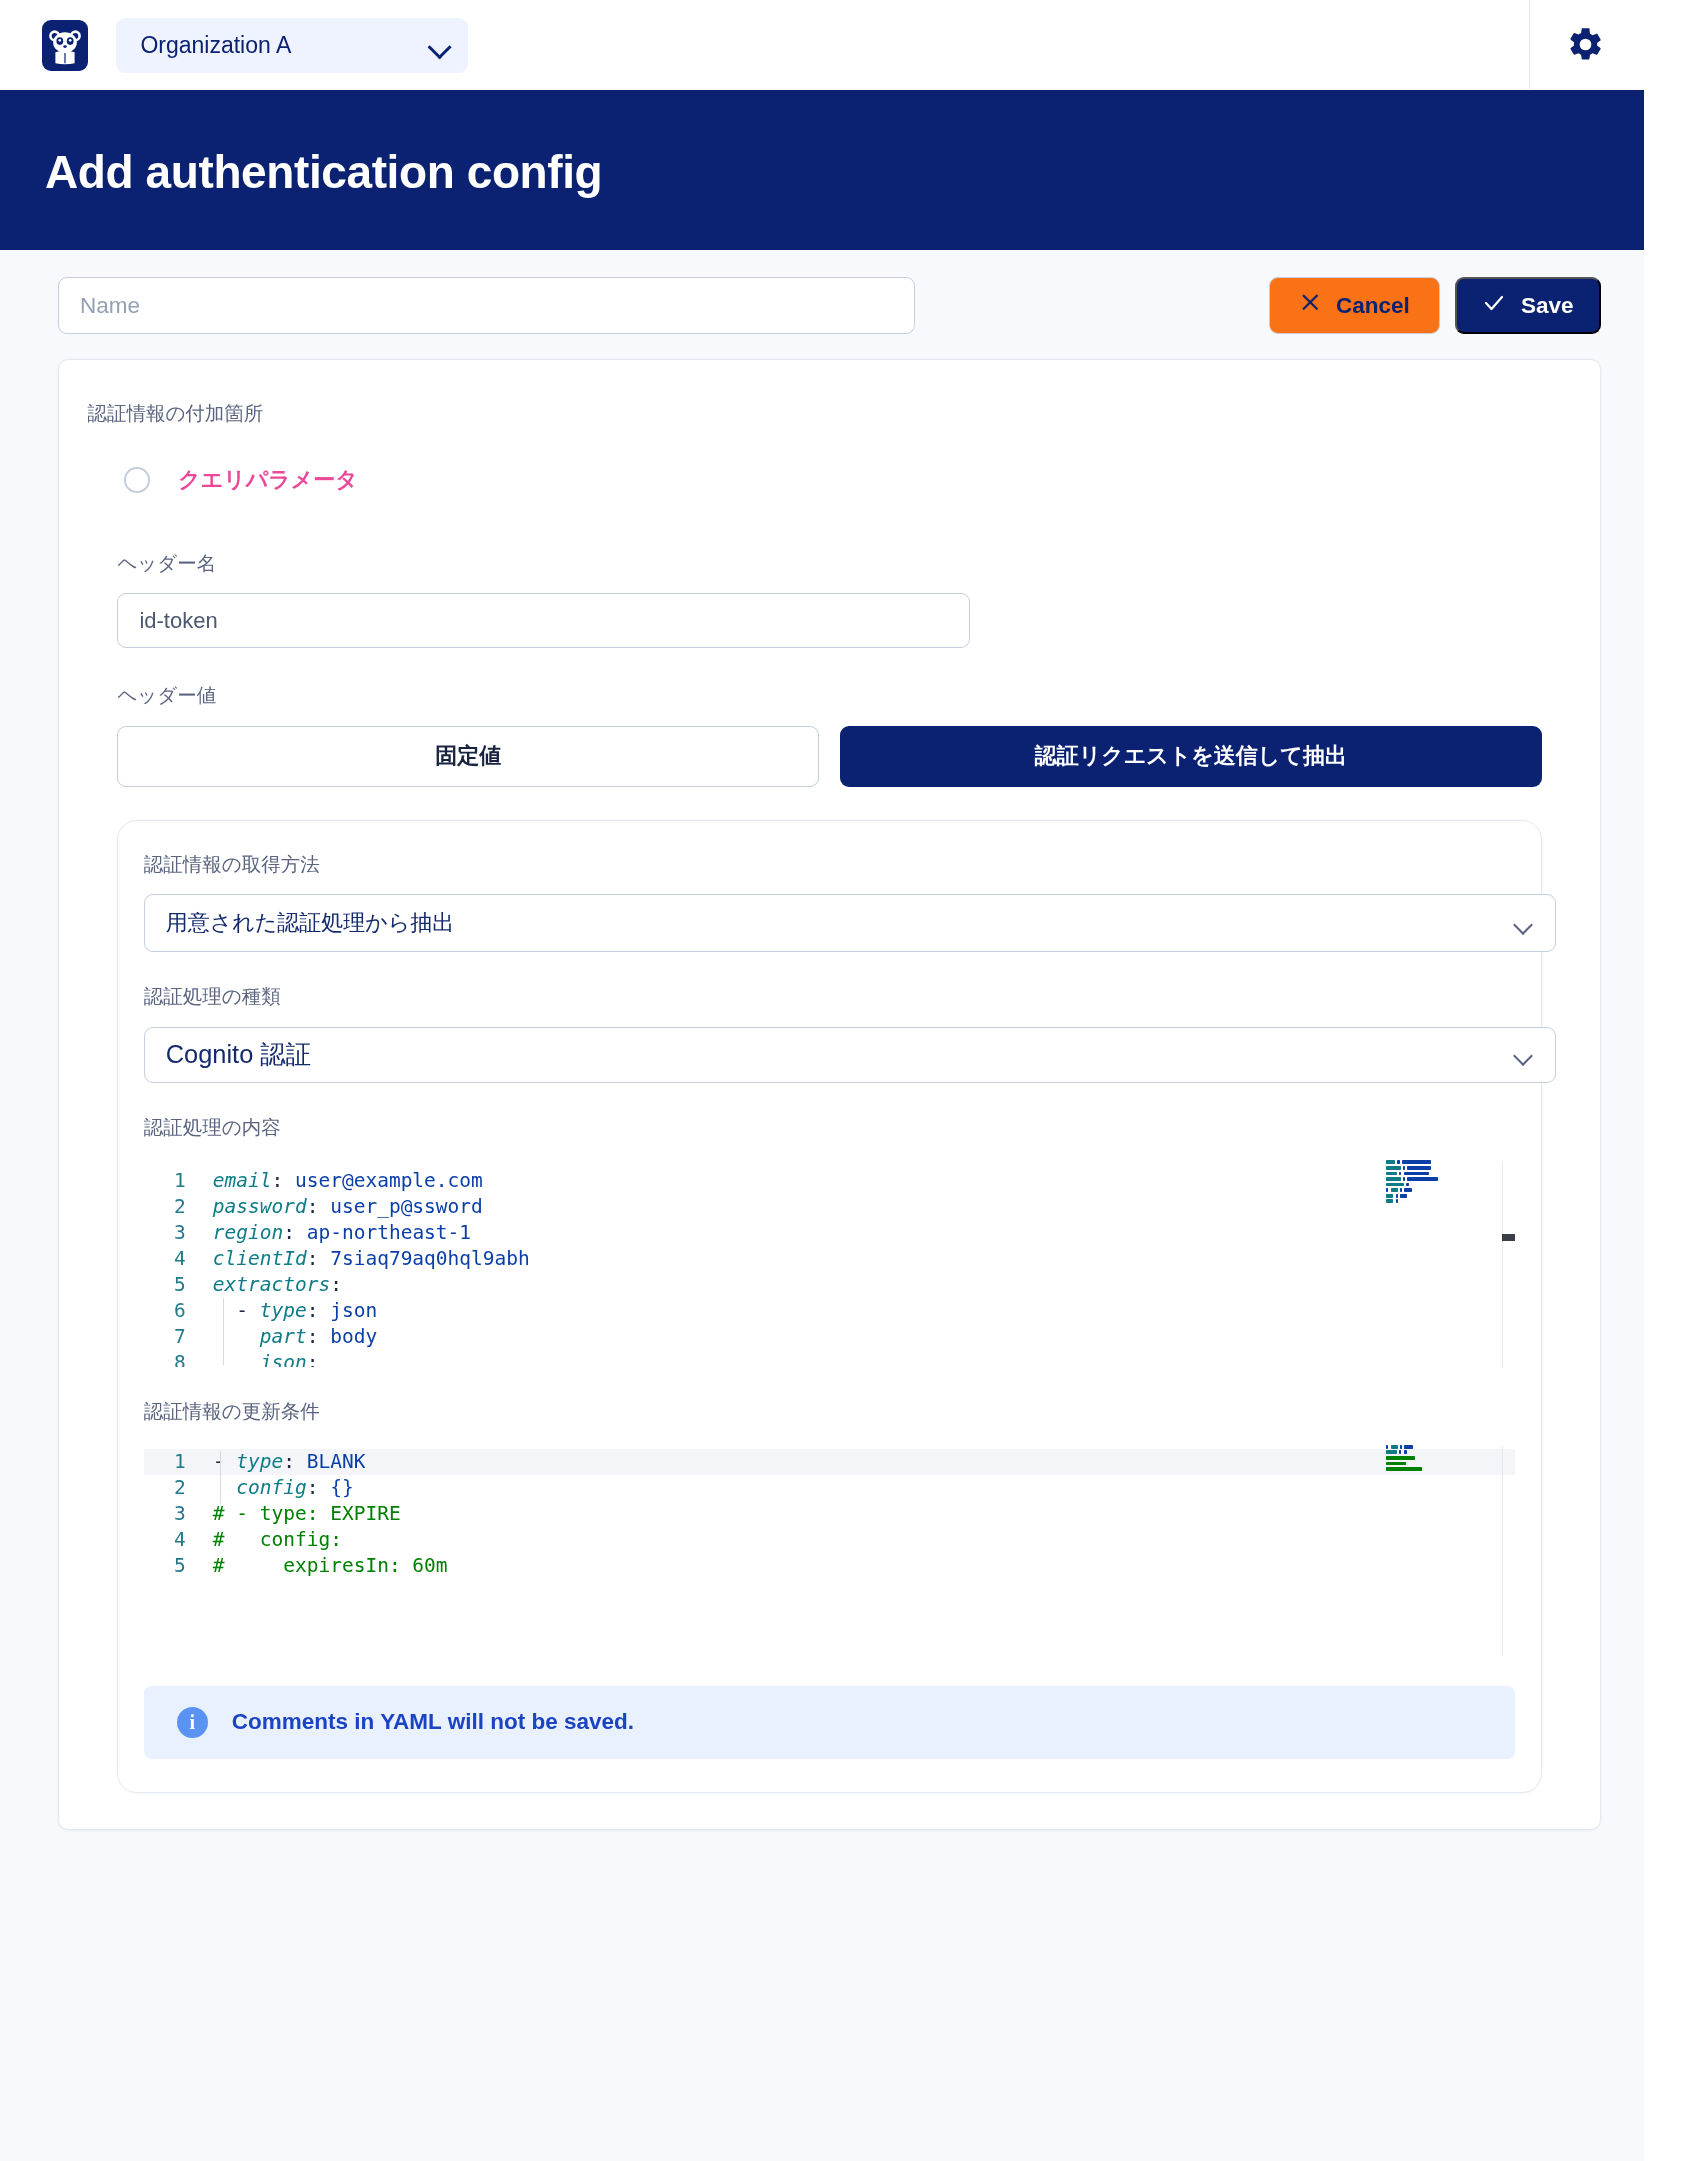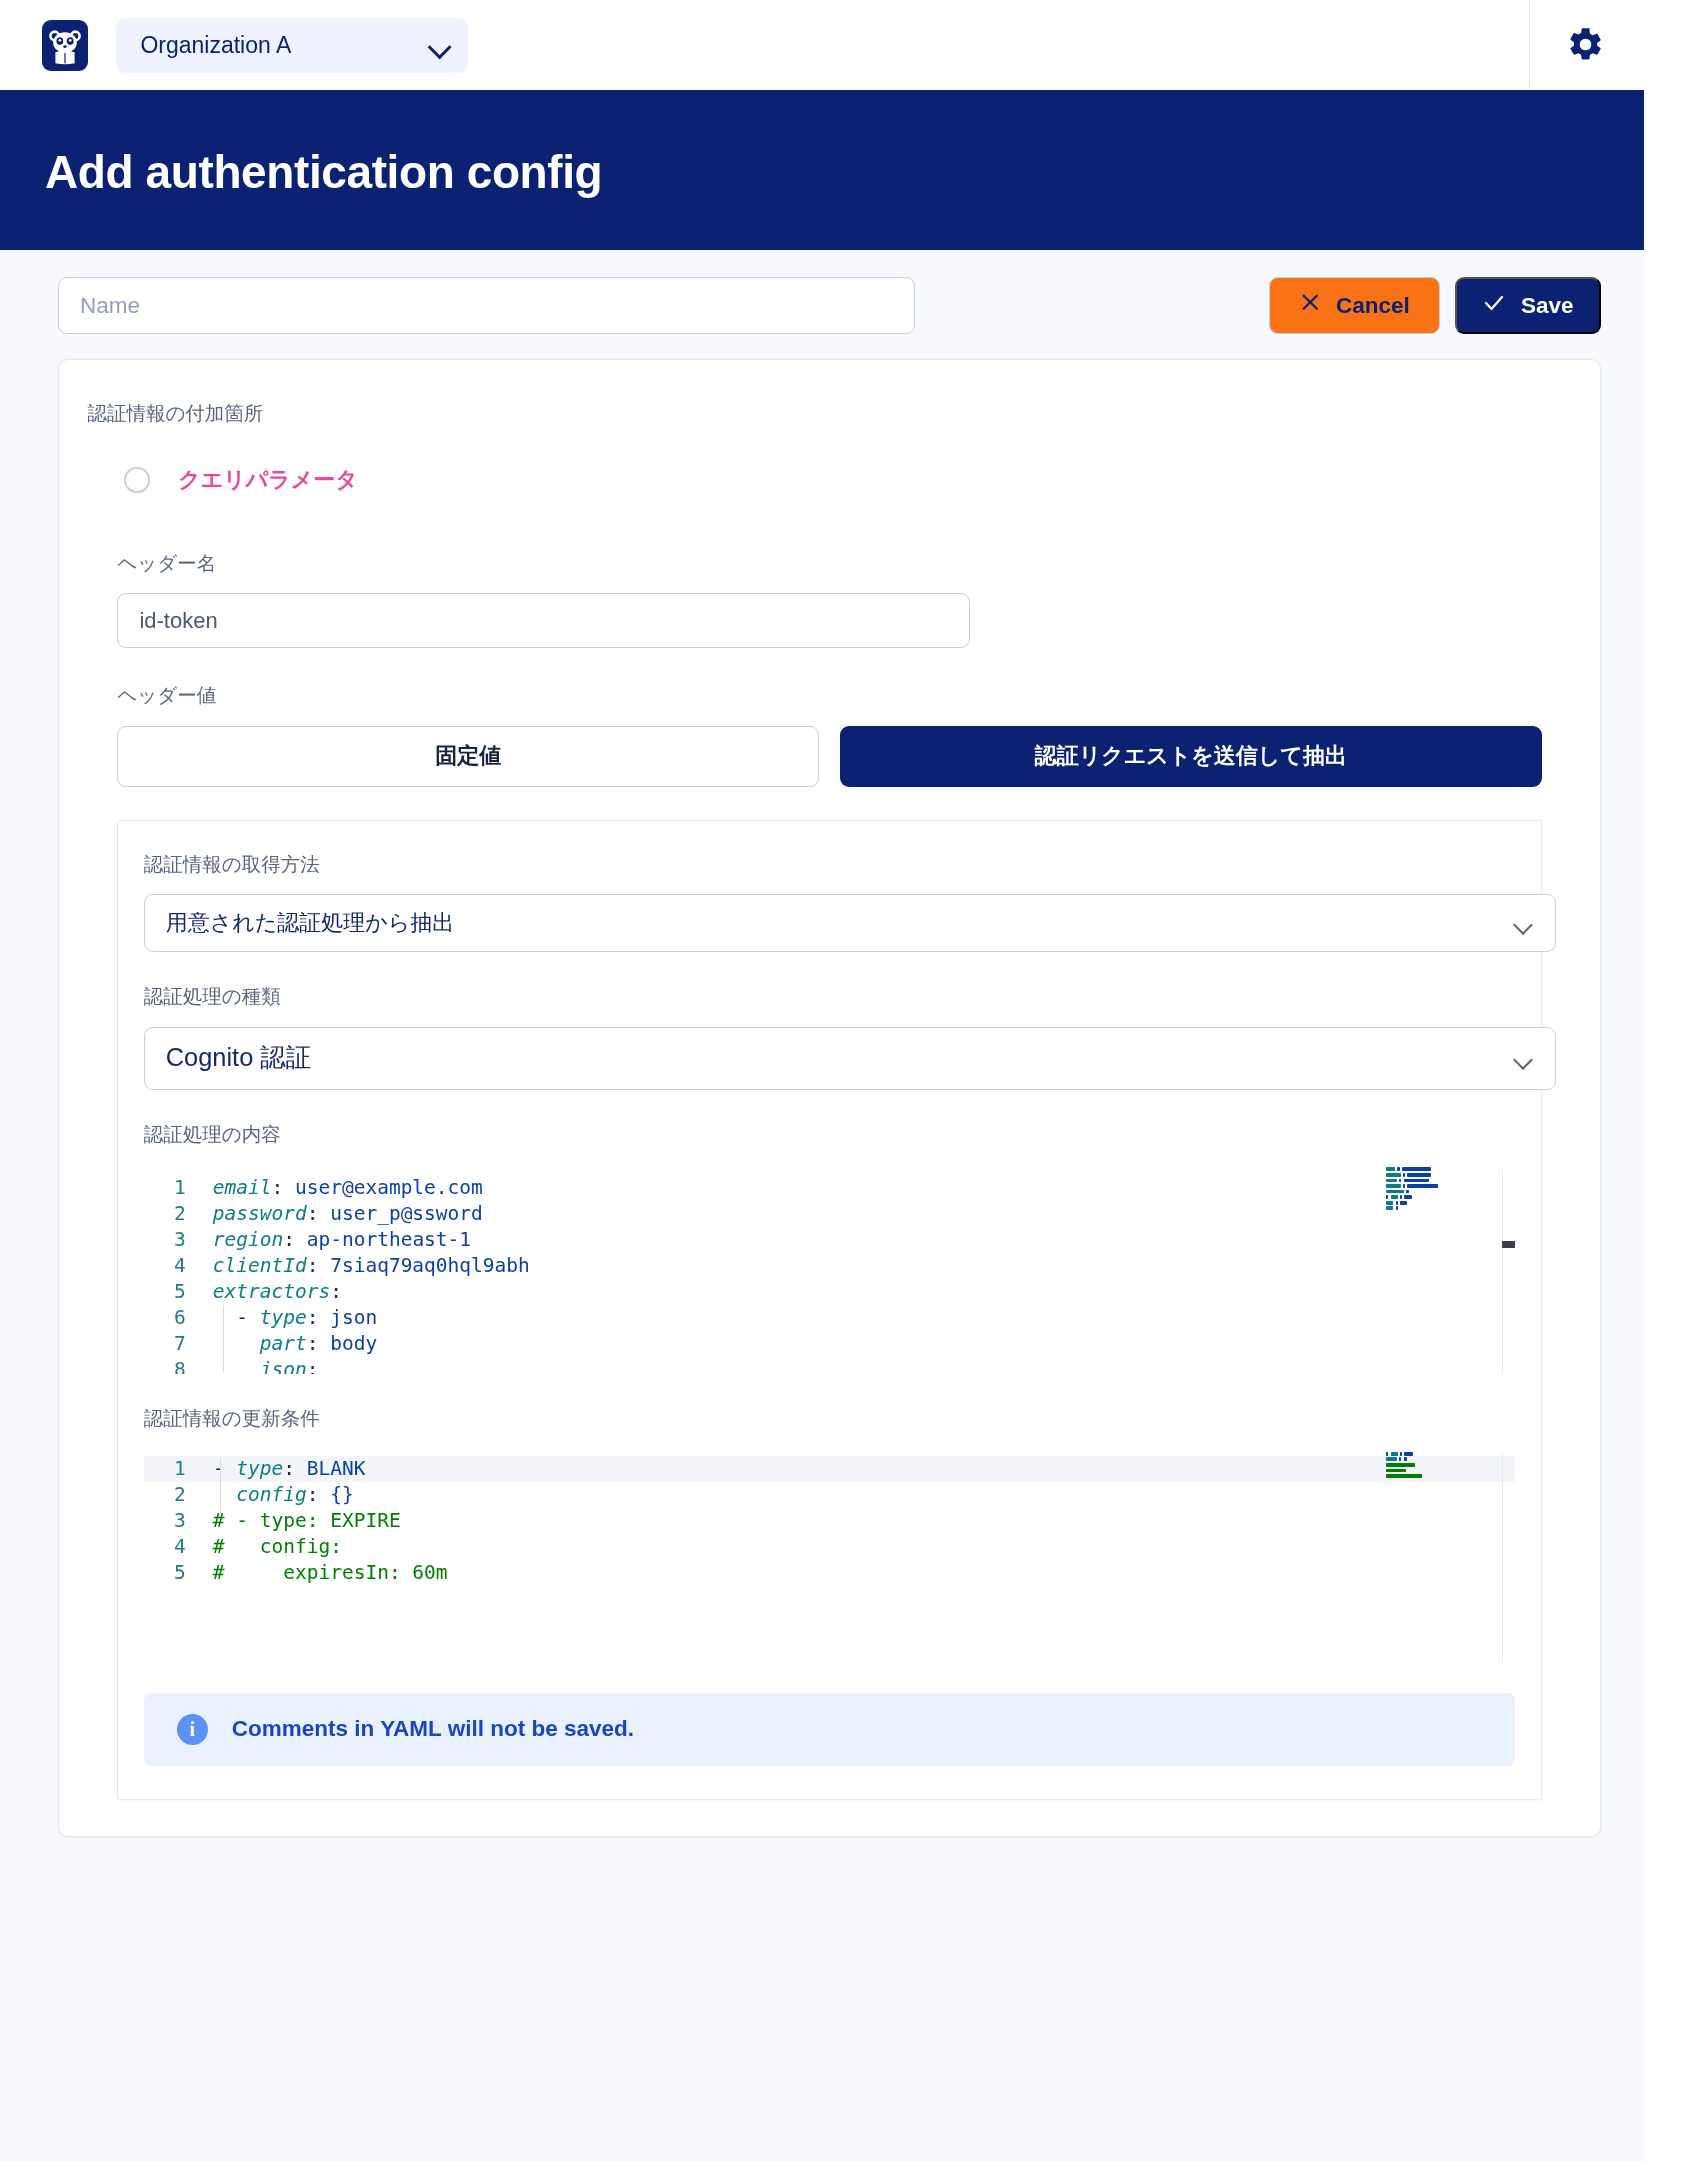--- a/index.html
+++ b/index.html
@@ -237,38 +237,38 @@
     color: #182340;
     text-align: right;
   }
   .seg.on {
     background: #0b2272;
     color: #ffffff;
   }
   
   .inner-panel {
     border: 1.5px solid #e4e9f1;
-    border-radius: 3px;
+    border-radius: 20px;
     box-shadow: 0 0.7px 2.2px rgba(15,30,70,.05);
     padding: 30px 25.4px 33px 25.4px;
   }
   .select {
     width: 1412px;
     height: 58px;
     border: 1.5px solid #c6cedd;
     border-radius: 9px;
     background: #ffffff;
     display: flex;
     align-items: center;
     justify-content: space-between;
     padding: 0 21px;
     color: #132a6b;
     font-size: 22px;
   }
-  .select.big { font-size: 25.4px; height: 63px; }
+  .select.big { font-size: 25.4px; height: 56px; }
   .select .chev::before { border-color: #5a6480; width: 12px; height: 12px; border-width: 2.2px; }
   .gap-md { height: 31px; }
   
   .editor-wrap {
     position: relative;
     background: #ffffff;
     margin-top: 13.5px;
     overflow: hidden;
   }
   .editor {

